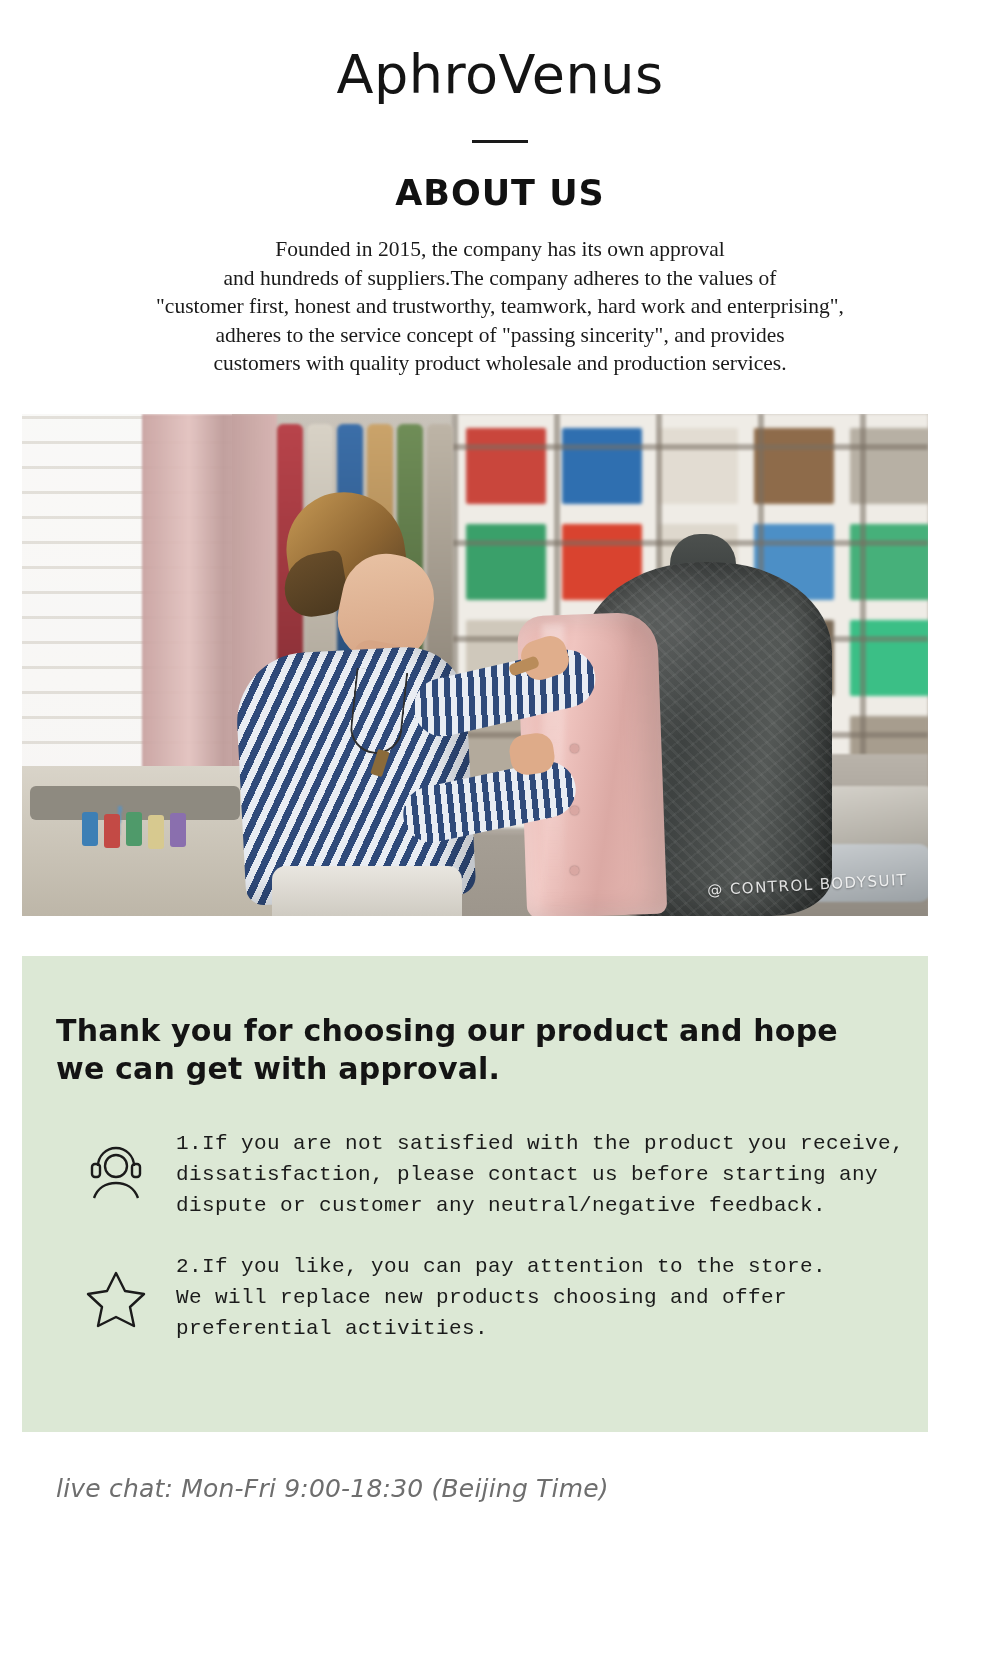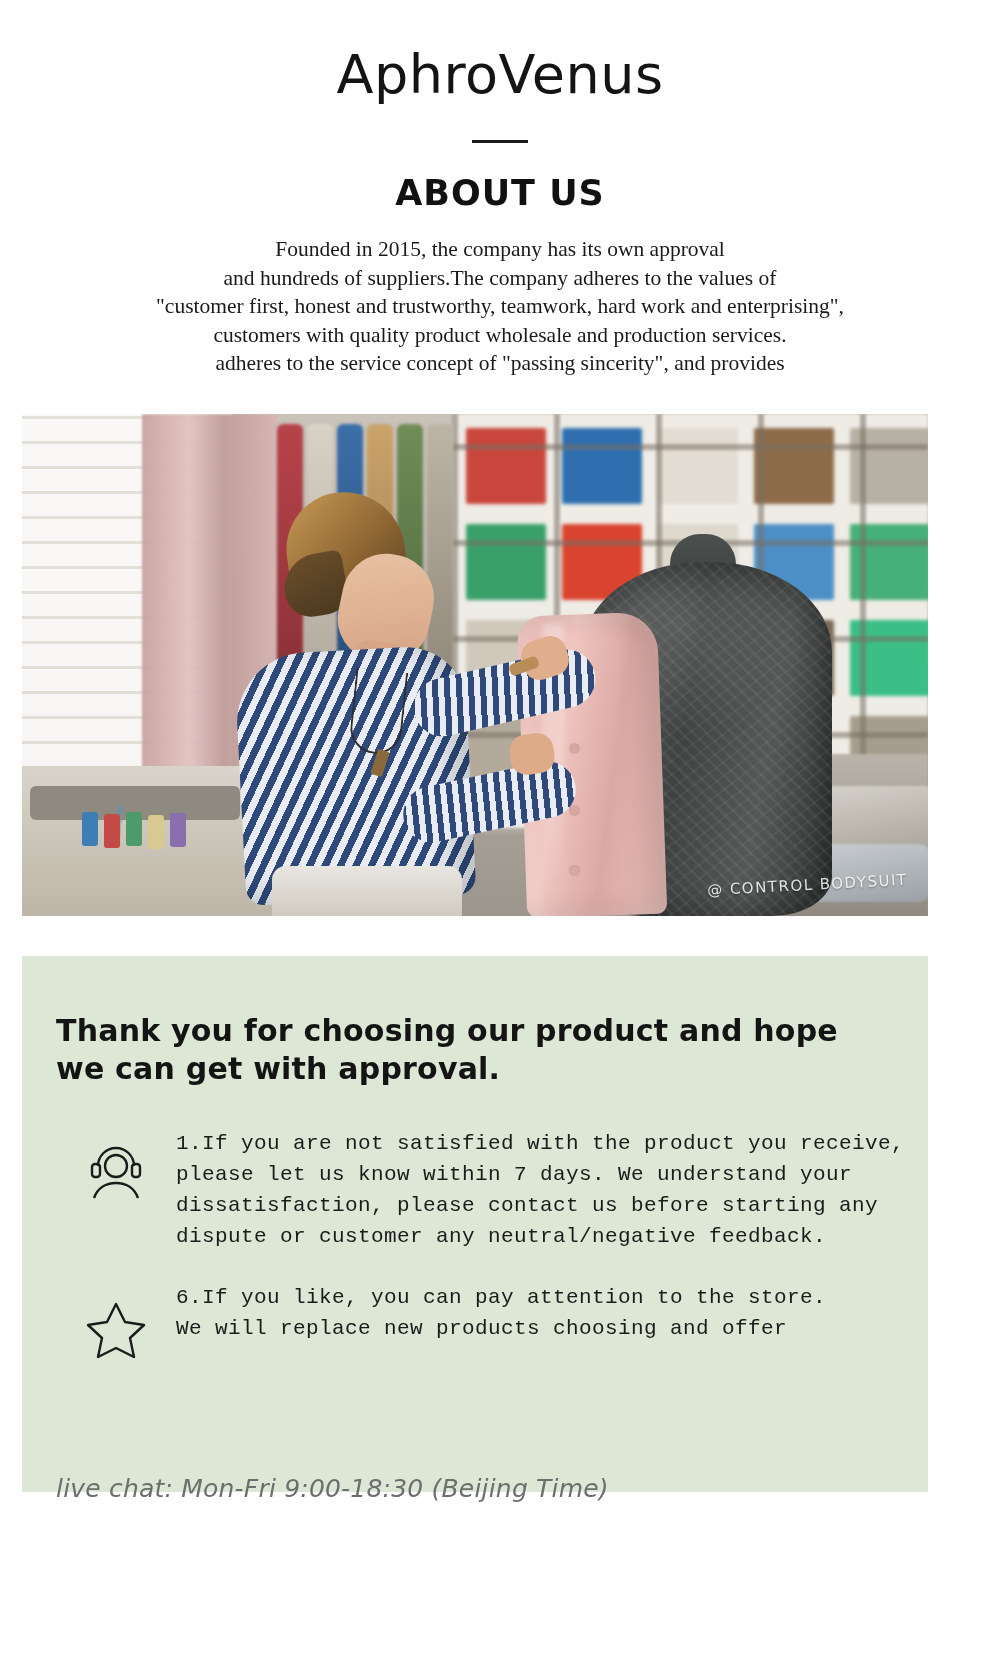--- a/index.html
+++ b/index.html
@@ -257,21 +257,21 @@
     transform: rotate(-3deg);
     text-shadow: 0 1px 2px rgba(0,0,0,.35);
   }
 
   
   .green-panel {
     position: absolute;
     left: 22px;
     top: 956px;
     width: 906px;
-    height: 536px;
+    height: 476px;
     background: #dce8d5;
   }
   .thanks {
     font-family: "DejaVu Sans", sans-serif;
     font-weight: 700;
     font-size: 30px;
     line-height: 38px;
     color: #141414;
     padding: 56px 46px 0 34px;
     letter-spacing: .2px;
@@ -317,22 +317,22 @@
 <body>
 
 <div class="brand">AphroVenus</div>
 <div class="brand-rule"></div>
 
 <div class="about-title">ABOUT US</div>
 <div class="about-body">
   <div>Founded in 2015, the company has its own approval</div>
   <div>and hundreds of suppliers.The company adheres to the values of</div>
   <div>"customer first, honest and trustworthy, teamwork, hard work and enterprising",</div>
+  <div>adheres to the service concept of "passing sincerity", and provides</div>
   <div>customers with quality product wholesale and production services.</div>
-  <div>adheres to the service concept of "passing sincerity", and provides</div>
 </div>
 
 <div class="photo-wrap">
   <div class="photo">
     <div class="bg-wall"></div>
     <div class="brick"></div>
     <div class="curtain"></div>
 
     <div class="shelf-unit">
       <div class="cell" style="left:14px;  top:14px;  width:80px; height:76px; background:#c9463c;"></div>
@@ -421,34 +421,34 @@
         <svg width="64" height="60" viewBox="0 0 64 60" fill="none" stroke="#1b1b1b" stroke-width="2.4">
           <circle cx="32" cy="20" r="11"></circle>
           <path d="M14 20a18 18 0 0 1 36 0"></path>
           <rect x="8" y="18" width="8" height="13" rx="3"></rect>
           <rect x="48" y="18" width="8" height="13" rx="3"></rect>
           <path d="M10 52c3.5-10 12-15 22-15s18.5 5 22 15"></path>
         </svg>
       </div>
       <div class="item-text">
         <div>1.If you are not satisfied with the product you receive,</div>
-        <div>please let us know within 7 days. We understand your</div>
         <div>dissatisfaction, please contact us before starting any</div>
         <div>dispute or customer any neutral/negative feedback.</div>
       </div>
     </div>
 
     <div class="item">
       <div class="item-icon">
         <svg width="62" height="60" viewBox="0 0 62 60" fill="none" stroke="#1b1b1b" stroke-width="2.4" stroke-linejoin="round">
           <path d="M31 4 L40 22 L59 25 L45 38 L49 57 L31 48 L13 57 L17 38 L3 25 L22 22 Z"></path>
         </svg>
       </div>
       <div class="item-text">
-        <div>6.If you like, you can pay attention to the store.</div>
+        <div>2.If you like, you can pay attention to the store.</div>
         <div>We will replace new products choosing and offer</div>
+        <div>preferential activities.</div>
       </div>
     </div>
 
   </div>
 </div>
 
 <div class="footer">live chat: Mon-Fri 9:00-18:30 (Beijing Time)</div>
 
 </body></html>

